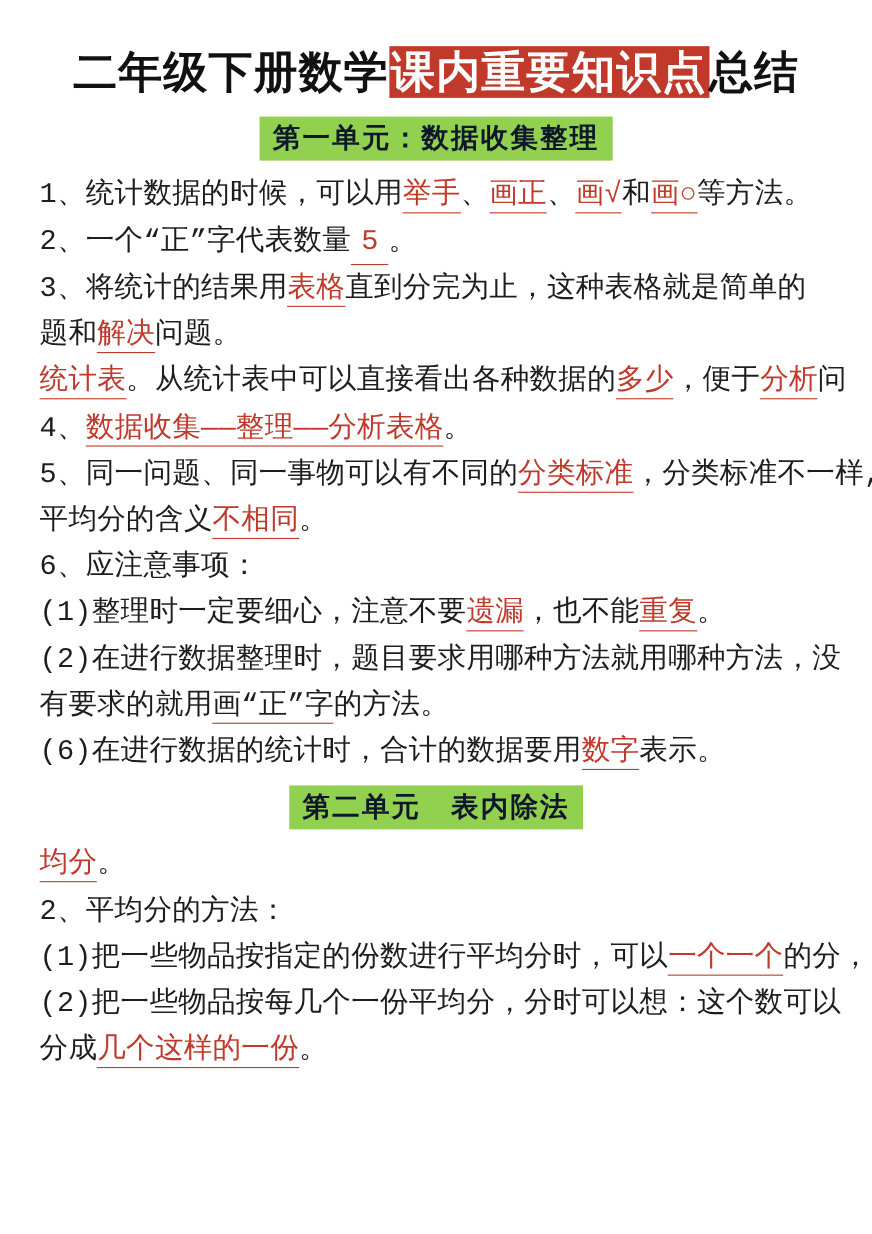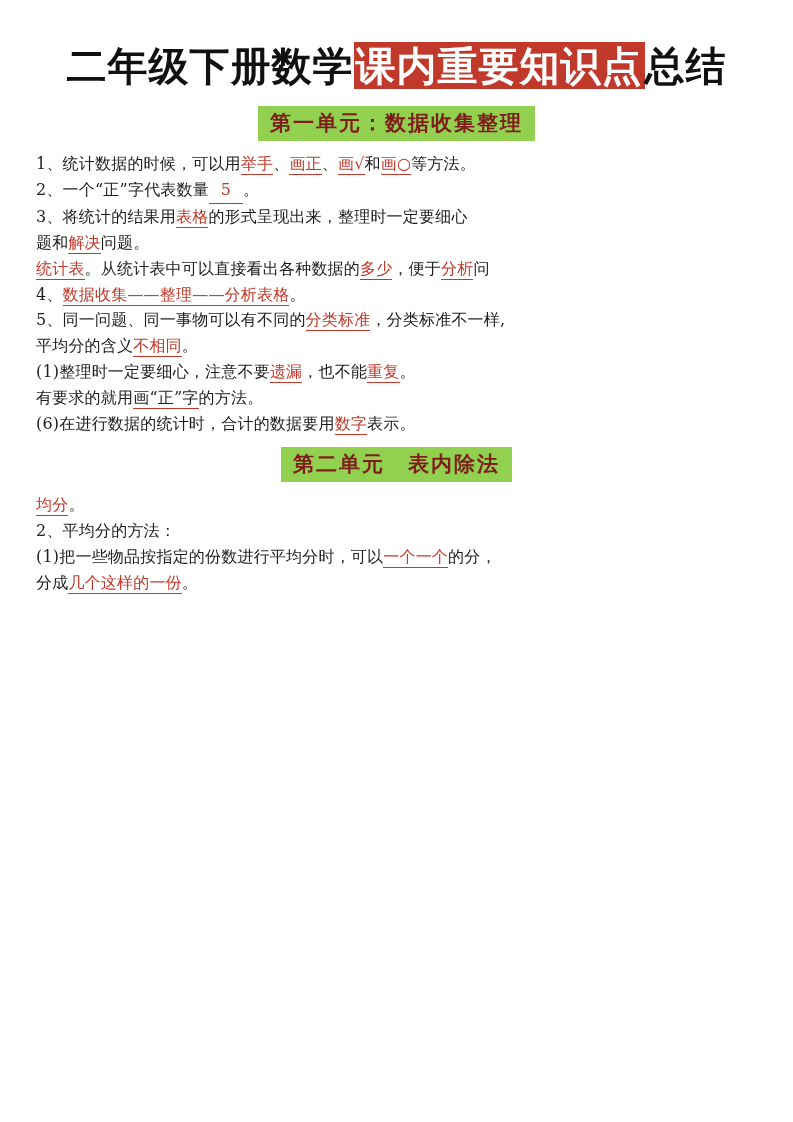--- a/index.html
+++ b/index.html
@@ -40,36 +40,37 @@
   }
 
   
   .unit-header {
     text-align: center;
     margin: 10px 0 10px 0;
   }
   .unit-header span {
     display: inline-block;
     background: #92d050;
-    color: #7f1d1d;
+    color: #0f172a;
     font-weight: bold;
-    font-size: 21px;
+    font-size: 25px;
     padding: 3px 12px 4px 12px;
     letter-spacing: 2px;
   }
 
   
   .line {
-    font-size: 16px;
+    font-size: 26px;
     line-height: 1.62;
     color: #1d1d1d;
     letter-spacing: 0.2px;
     margin: 0;
     padding: 0 2px;
     white-space: nowrap;
+    font-family: Liberation Mono, monospace;
   }
 
   .r {
     color: #c0392b;
     border-bottom: 1.5px solid #c0392b;
     padding-bottom: 1px;
   }
   .u {
     border-bottom: 1.5px solid #c0392b;
     padding-bottom: 1px;
@@ -88,29 +89,32 @@
 <div class="page">
 
   <div class="title">
     <span class="plain">二年级下册数学</span><span class="hl">课内重要知识点</span><span class="plain">总结</span>
   </div>
 
   <div id="content">
       <div class="unit-header"><span>第一单元：数据收集整理</span></div>
       <div class="line"><span>1、统计数据的时候，可以用</span><span class="r">举手</span><span>、</span><span class="r">画正</span><span>、</span><span class="r">画√</span><span>和</span><span class="r">画○</span><span>等方法。</span></div>
       <div class="line"><span>2、一个“正”字代表数量</span><span class="blank">5</span><span>。</span></div>
-      <div class="line"><span>3、将统计的结果用</span><span class="r">表格</span><span>的形式呈现出来，整理时一定要细心</span></div>
+      <div class="line"><span>3、将统计的结果用</span><span class="r">表格</span><span>直到分完为止，这种表格就是简单的</span></div>
       <div class="line"><span>题和</span><span class="r">解决</span><span>问题。</span></div>
       <div class="line"><span class="r">统计表</span><span>。从统计表中可以直接看出各种数据的</span><span class="r">多少</span><span>，便于</span><span class="r">分析</span><span>问</span></div>
       <div class="line"><span>4、</span><span class="r">数据收集——整理——分析表格</span><span>。</span></div>
       <div class="line"><span>5、同一问题、同一事物可以有不同的</span><span class="r">分类标准</span><span>，分类标准不一样,</span></div>
       <div class="line"><span>平均分的含义</span><span class="r">不相同</span><span>。</span></div>
+      <div class="line"><span>6、应注意事项：</span></div>
       <div class="line"><span>(1)整理时一定要细心，注意不要</span><span class="r">遗漏</span><span>，也不能</span><span class="r">重复</span><span>。</span></div>
+      <div class="line"><span>(2)在进行数据整理时，题目要求用哪种方法就用哪种方法，没</span></div>
       <div class="line"><span>有要求的就用</span><span class="u">画“正”字</span><span>的方法。</span></div>
       <div class="line"><span>(6)在进行数据的统计时，合计的数据要用</span><span class="r">数字</span><span>表示。</span></div>
       <div class="unit-header"><span>第二单元　表内除法</span></div>
       <div class="line"><span class="r">均分</span><span>。</span></div>
       <div class="line"><span>2、平均分的方法：</span></div>
       <div class="line"><span>(1)把一些物品按指定的份数进行平均分时，可以</span><span class="r">一个一个</span><span>的分，</span></div>
+      <div class="line"><span>(2)把一些物品按每几个一份平均分，分时可以想：这个数可以</span></div>
       <div class="line"><span>分成</span><span class="r">几个这样的一份</span><span>。</span></div>
     </div>
 
 </div>
 
 </body></html>

